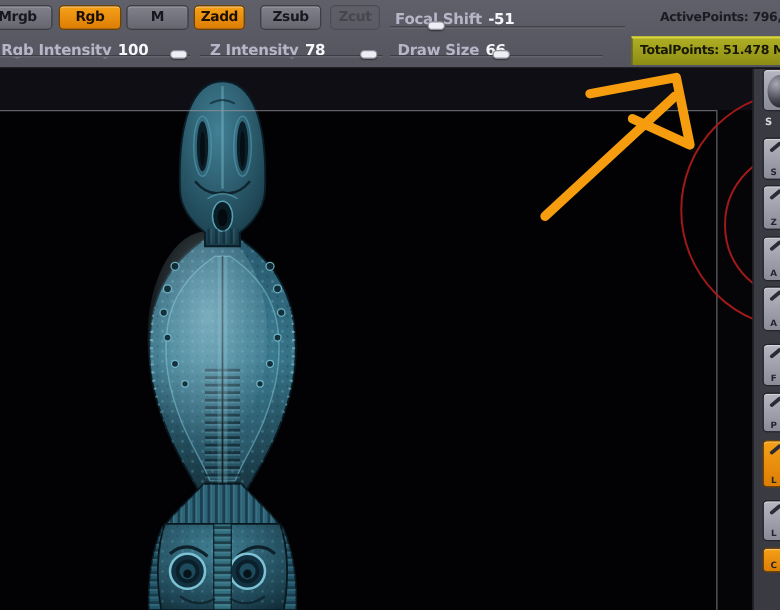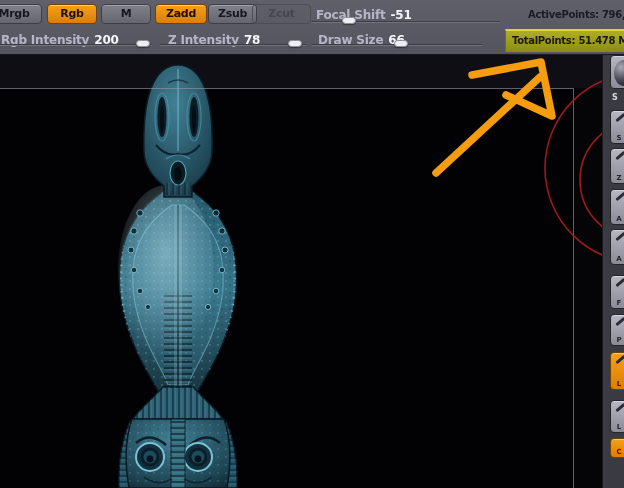--- a/index.html
+++ b/index.html
@@ -80,31 +80,31 @@
 <body>
 
 <div id="stage">
 
   <div class="topbar">
 
     <div class="tb-btn" style="left:-14px;width:56px;">Mrgb</div>
     <div class="tb-btn on" style="left:47px;width:50px;">Rgb</div>
     <div class="tb-btn" style="left:101px;width:50px;">M</div>
 
-    <div class="tb-btn on" style="left:155px;width:52px;">Zadd</div>
+    <div class="tb-btn on" style="left:155px;width:41px;">Zadd</div>
     <div class="tb-btn" style="left:208px;width:49px;">Zsub</div>
-    <div class="tb-btn off" style="left:252px;width:59px;">Zcut</div>
+    <div class="tb-btn off" style="left:264px;width:40px;">Zcut</div>
 
     <div class="sl-label" style="left:316px;top:8px;"><span>Focal Shift</span><b>-51</b></div>
     <div class="sl-track" style="left:312px;top:21px;width:188px;"></div>
     <div class="sl-pill" style="left:342px;top:17px;"></div>
 
     <div class="stat" style="left:528px;top:9px;"><span>ActivePoints:</span>&nbsp;<span>796,162</span></div>
 
-    <div class="sl-label" style="left:1px;top:33px;"><span>Rgb Intensity</span><b>200</b></div>
+    <div class="sl-label" style="left:1px;top:33px;"><span>Rgb Intensity</span><b>100</b></div>
     <div class="sl-track" style="left:0;top:44px;width:152px;"></div>
     <div class="sl-pill" style="left:136px;top:40px;"></div>
 
     <div class="sl-label" style="left:168px;top:33px;"><span>Z Intensity</span><b>78</b></div>
     <div class="sl-track" style="left:160px;top:44px;width:146px;"></div>
     <div class="sl-pill" style="left:288px;top:40px;"></div>
 
     <div class="sl-label" style="left:318px;top:33px;"><span>Draw Size</span><b>66</b></div>
     <div class="sl-track" style="left:312px;top:44px;width:170px;"></div>
     <div class="sl-pill" style="left:394px;top:40px;"></div>

